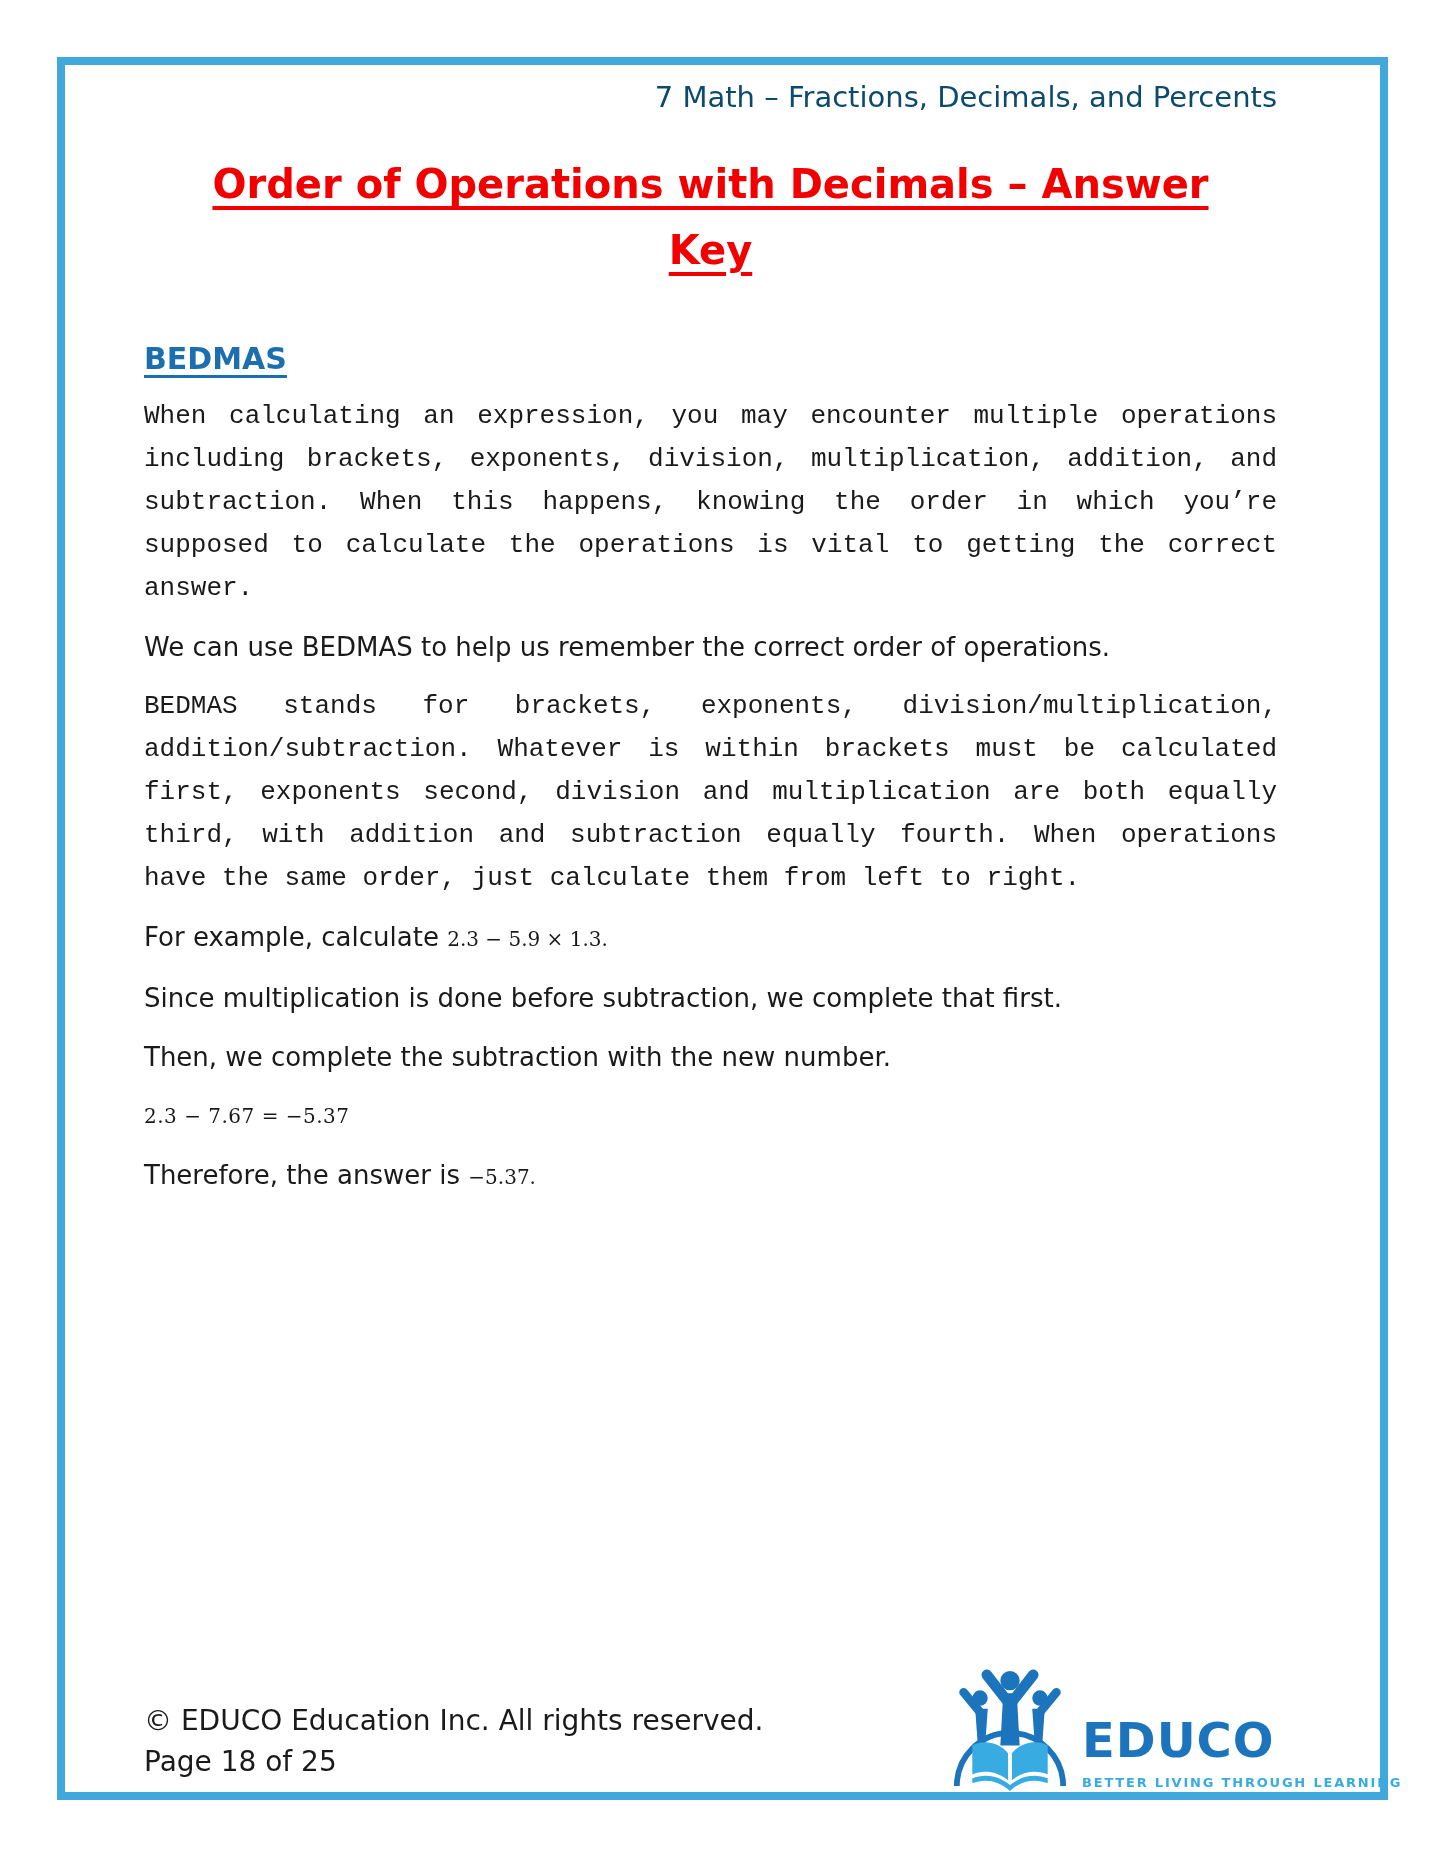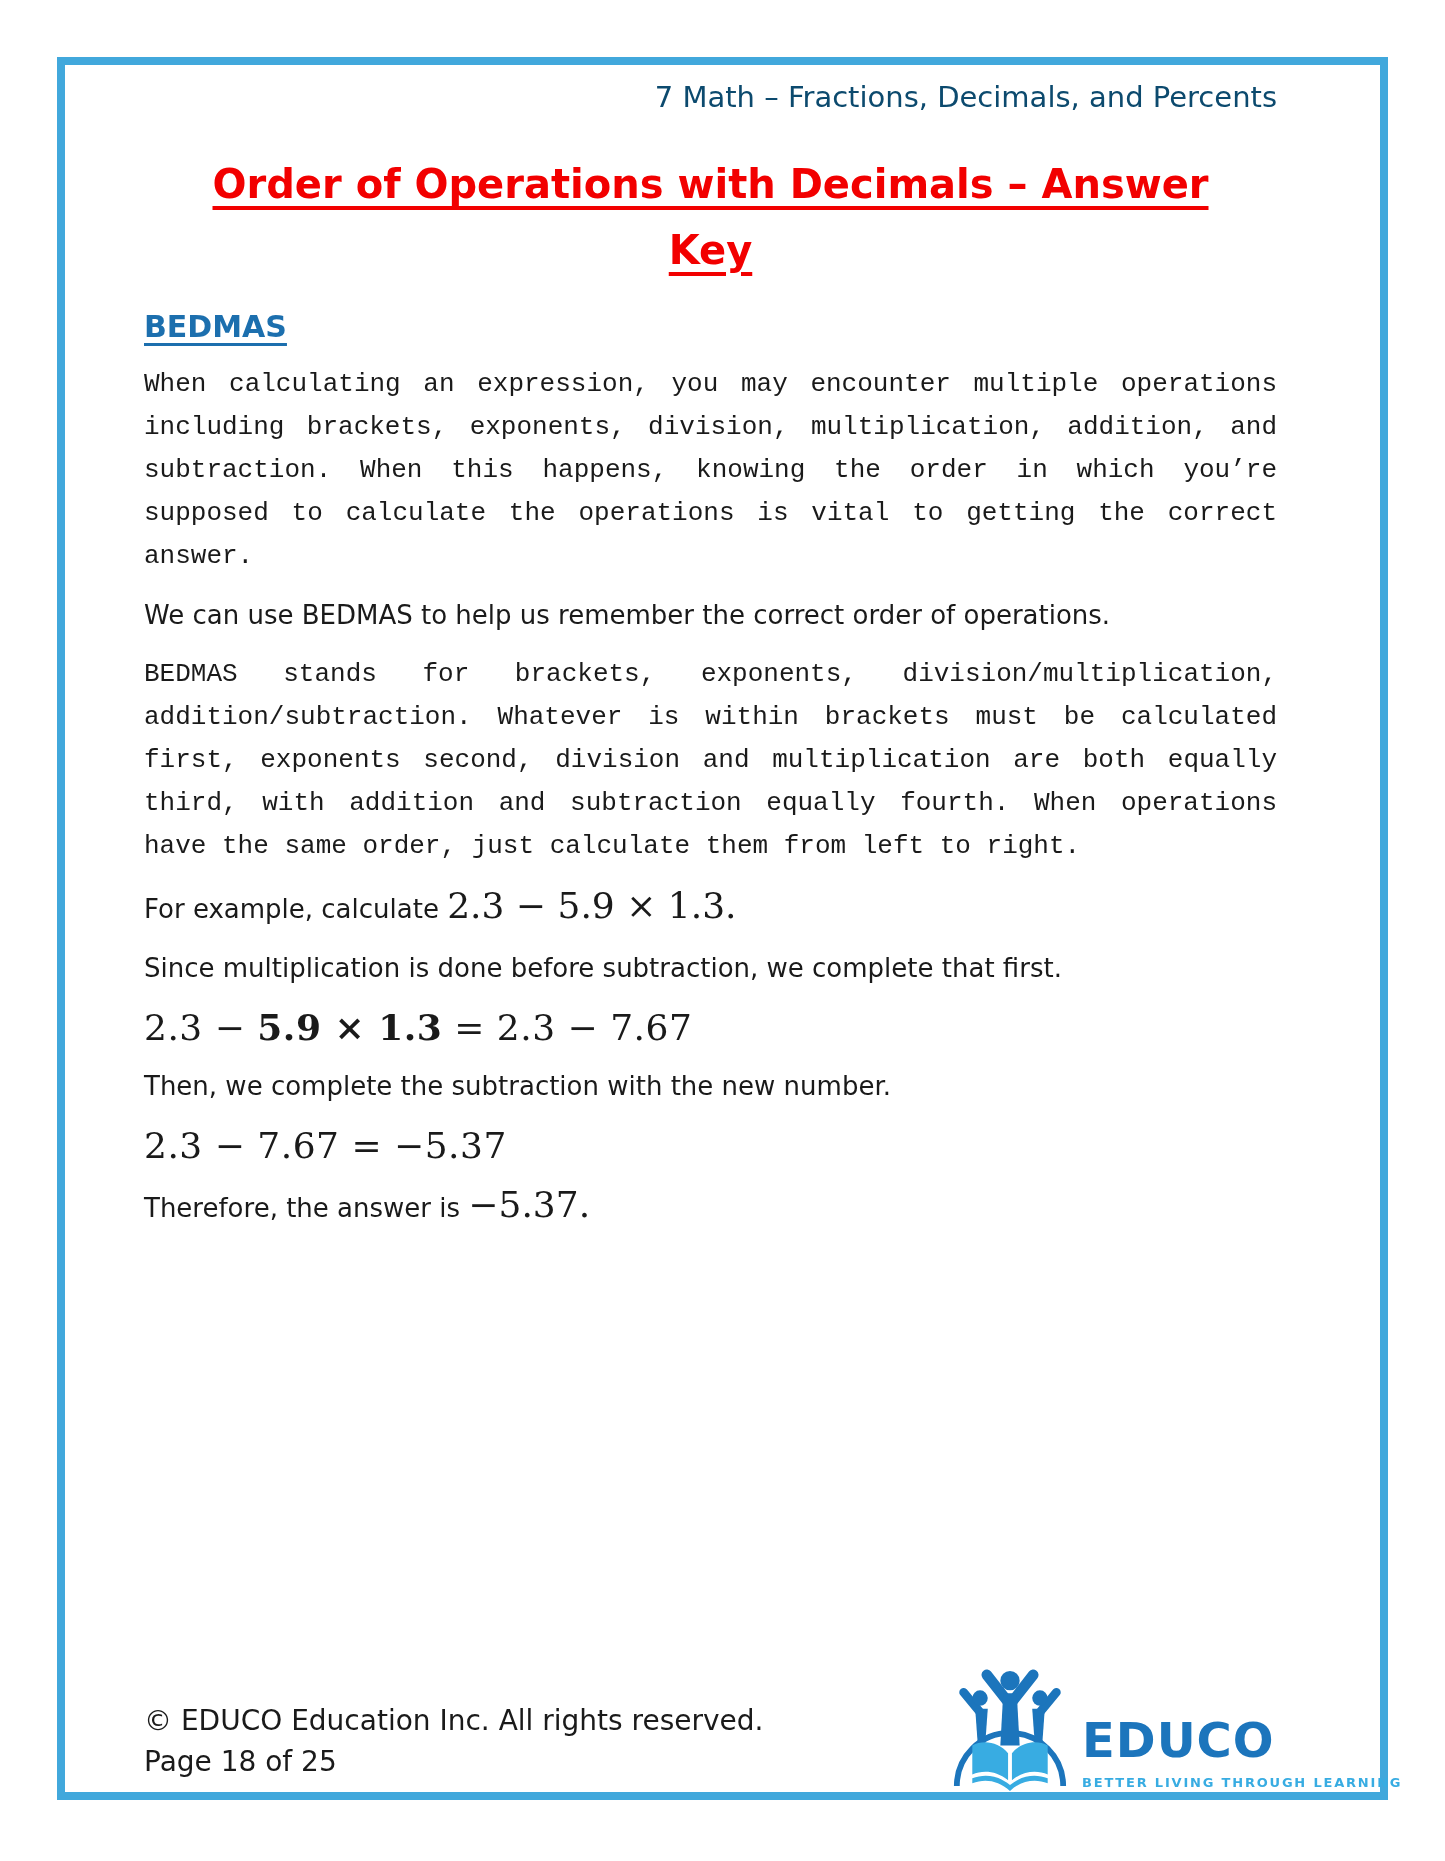--- a/index.html
+++ b/index.html
@@ -37,36 +37,36 @@
     color:var(--title-red);
     font-size:40px;font-weight:700;line-height:66px;
   }
   .title-line{
     display:block;
     text-decoration:underline;
     text-decoration-thickness:4px;
     text-underline-offset:8px;
   }
   .section-heading{
-    margin-top:24px;
+    margin-top:56px;
     color:var(--heading-blue);
     font-size:30px;font-weight:700;line-height:40px;
     display:inline-block;
     text-decoration:underline;
     text-decoration-thickness:3px;
     text-underline-offset:6px;
   }
   .body-para{
     margin-top:16px;
     font-size:26px;line-height:43px;
   }
   .justify{text-align:justify;font-family:Liberation Mono, monospace;}
   .math, .equation{
     font-family:"DejaVu Serif","Liberation Serif",serif;
-    font-size:36px;
+    font-size:20px;
   }
   .equation{
     margin-top:16px;
     line-height:43px;
     letter-spacing:0.5px;
   }
   .equation b{font-weight:700;}
   .doc-footer-left{
     position:absolute;left:144px;top:1700px;
     font-size:28px;line-height:41px;
@@ -117,23 +117,20 @@
   <p class="body-para">We can use BEDMAS to help us remember the correct order of operations.</p>
 
   <p class="body-para justify">BEDMAS stands for brackets, exponents, division/multiplication, addition/subtraction. Whatever is within brackets must be calculated first, exponents second, division and multiplication are both equally third, with addition and subtraction equally fourth. When operations have the same order, just calculate them from left to right.</p>
 
   <p class="body-para">
     <span>For example, calculate </span><span class="math">2.3 − 5.9 × 1.3.</span>
   </p>
 
   <p class="body-para">Since multiplication is done before subtraction, we complete that first.</p>
 
-  <p class="equation">
-    <span>2.3 − </span><b>5.9 × 1.3</b><span> = 2.3 − 7.67</span>
-  </p>
 
   <p class="body-para">Then, we complete the subtraction with the new number.</p>
 
   <p class="equation">2.3 − 7.67 = −5.37</p>
 
   <p class="body-para">
     <span>Therefore, the answer is </span><span class="math">−5.37.</span>
   </p>
 
 </div>

